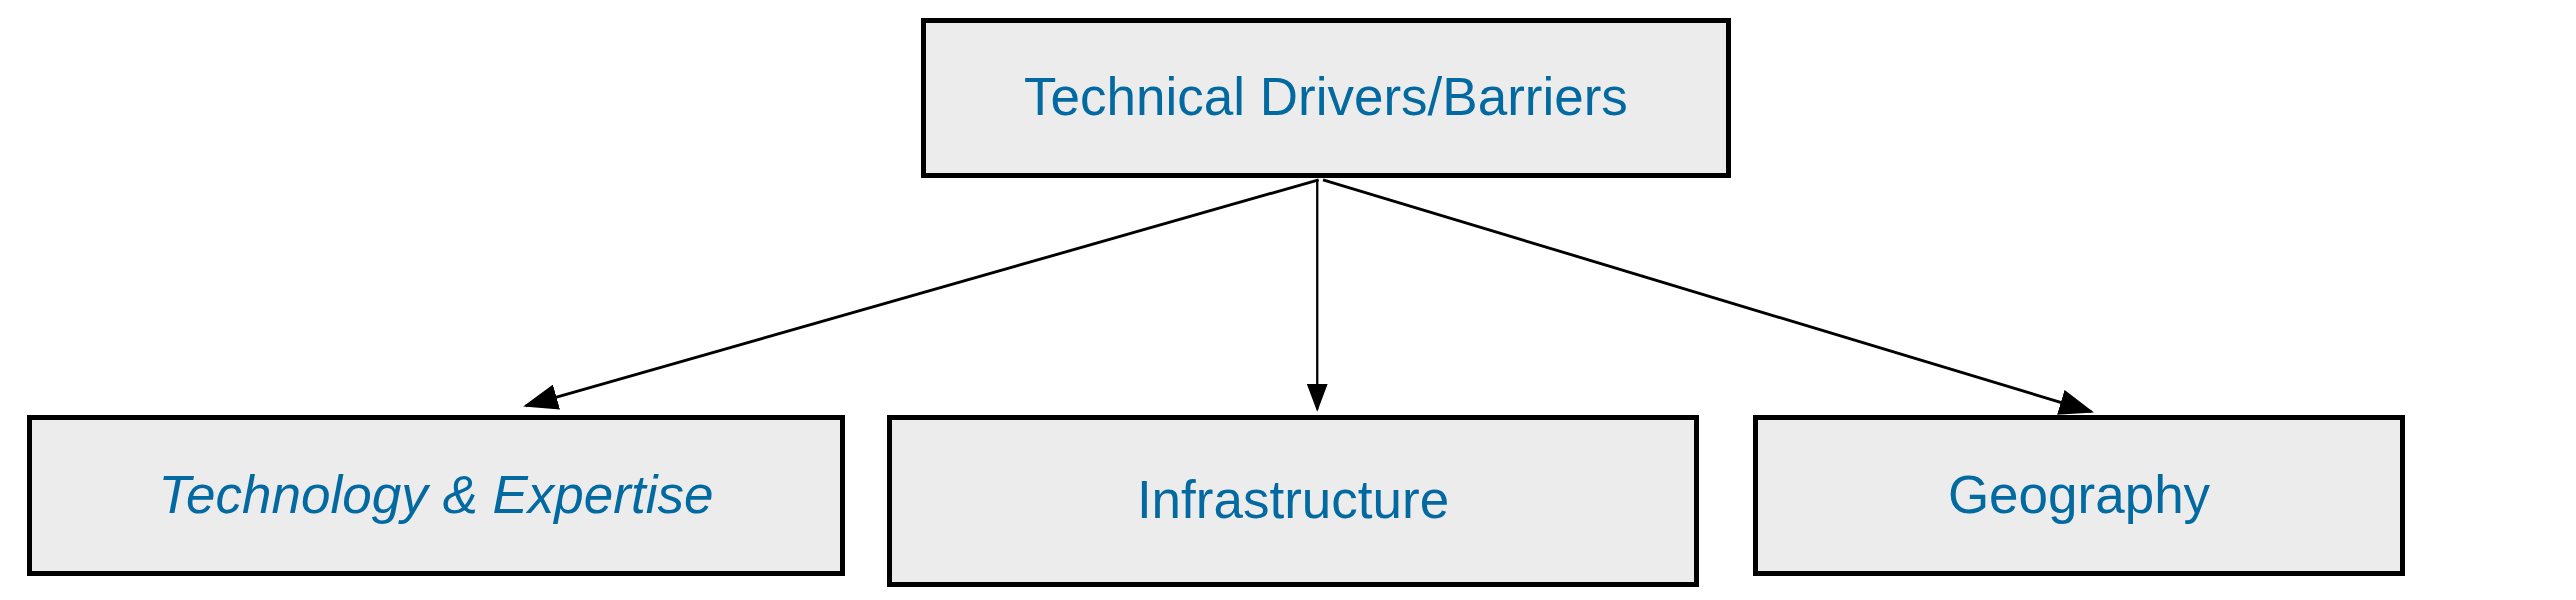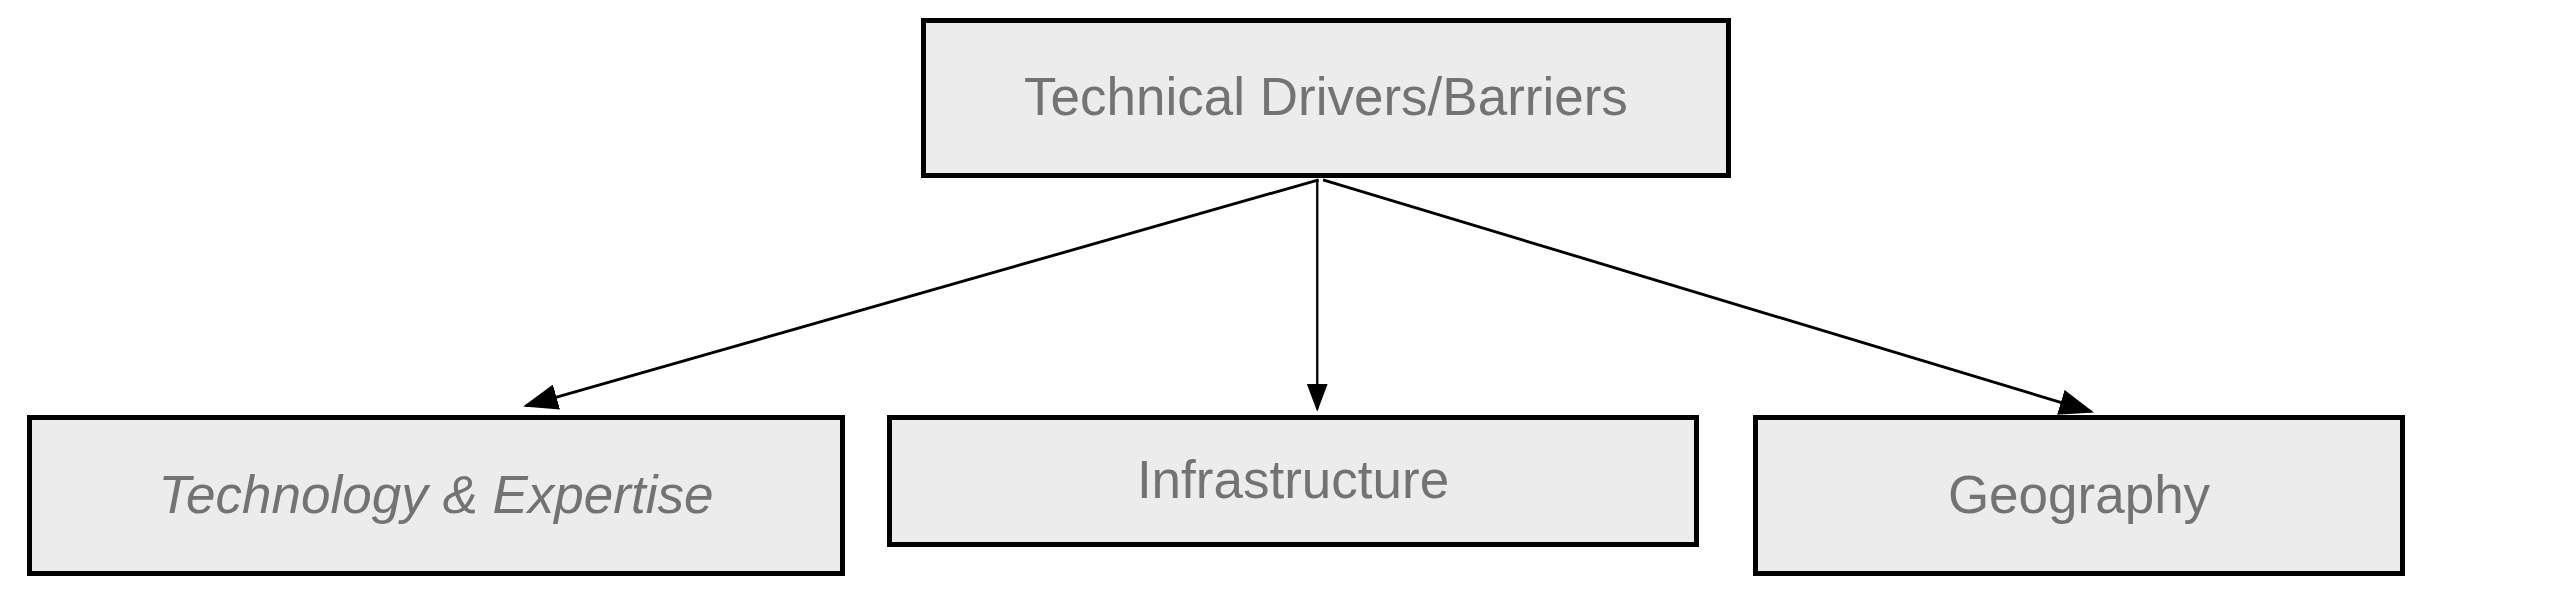--- a/index.html
+++ b/index.html
@@ -21,21 +21,21 @@
     top: 0;
     width: 2576px;
     height: 600px;
     pointer-events: none;
   }
   .node {
     position: absolute;
     box-sizing: border-box;
     background: #ececec;
     border: 5.8px solid #000000;
-    color: #737373;
+    color: #0369a1;
     display: flex;
     align-items: center;
     justify-content: center;
     text-align: center;
     font-size: 53px;
     line-height: 1.1;
     padding-bottom: 1px;
     white-space: nowrap;
   }
   .node-root {
@@ -48,21 +48,21 @@
     left: 27px;
     top: 415px;
     width: 818px;
     height: 161px;
     font-style: italic;
   }
   .node-child-1 {
     left: 887px;
     top: 415px;
     width: 812px;
-    height: 132px;
+    height: 172px;
   }
   .node-child-2 {
     left: 1753px;
     top: 415px;
     width: 652px;
     height: 161px;
   }
 </style>
 </head>
 <body>

